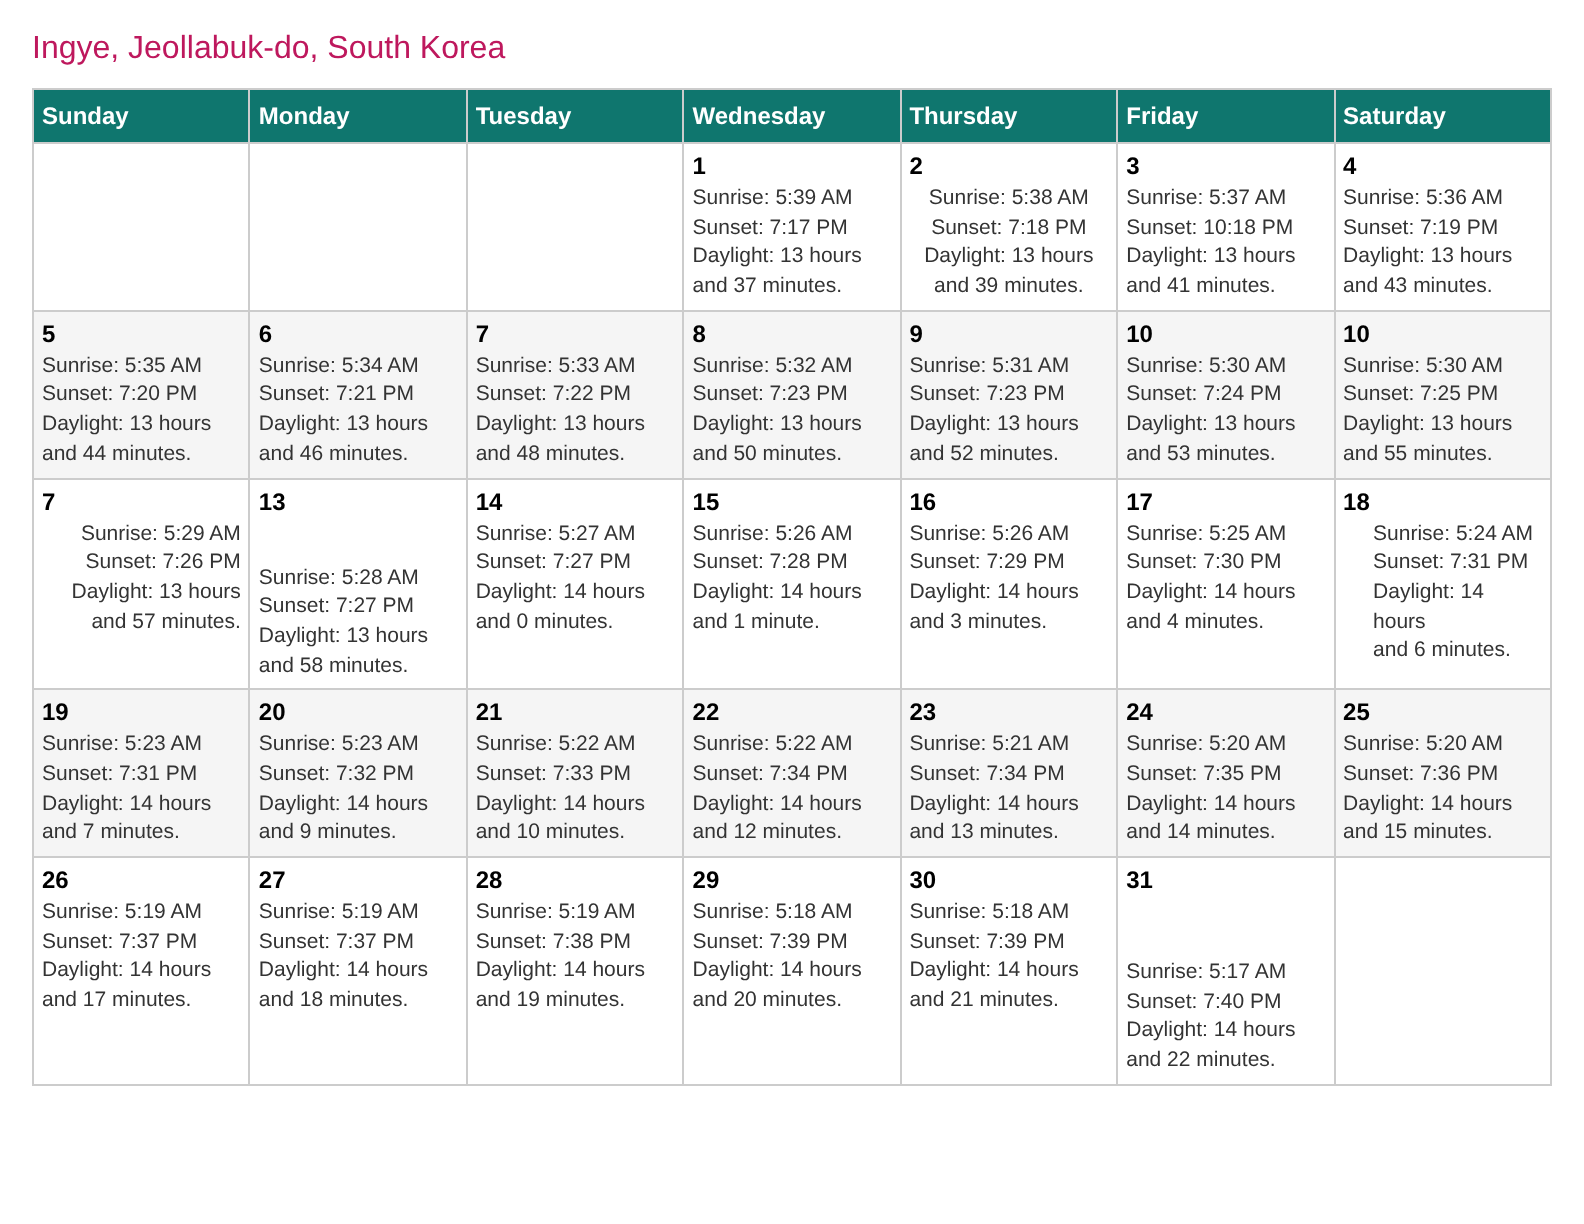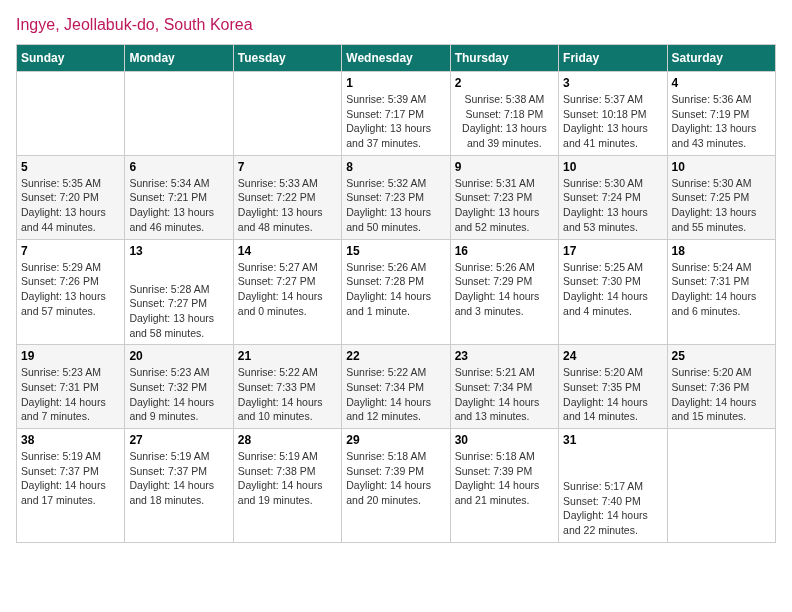--- a/index.html
+++ b/index.html
@@ -179,21 +179,21 @@
           <div class="day-number">10</div>
           <div class="day-info" style="white-space: pre-line;">Sunrise: 5:30 AM
 Sunset: 7:25 PM
 Daylight: 13 hours
 and 55 minutes.</div>
         </td>
       </tr>
       <tr>
         <td>
           <div class="day-number">7</div>
-          <div class="day-info" style="white-space: pre-line;">Sunrise: 5:29 AM
+          <div class="day-info" style="white-space: pre-line; text-align: right;">Sunrise: 5:29 AM
 Sunset: 7:26 PM
 Daylight: 13 hours
 and 57 minutes.</div>
         </td>
         <td>
           <div class="day-number">13</div>
           <div class="day-info" style="white-space: pre-line; margin-top: 24px;">Sunrise: 5:28 AM
 Sunset: 7:27 PM
 Daylight: 13 hours
 and 58 minutes.</div>
@@ -221,21 +221,21 @@
         </td>
         <td>
           <div class="day-number">17</div>
           <div class="day-info" style="white-space: pre-line;">Sunrise: 5:25 AM
 Sunset: 7:30 PM
 Daylight: 14 hours
 and 4 minutes.</div>
         </td>
         <td>
           <div class="day-number">18</div>
-          <div class="day-info" style="white-space: pre-line;">Sunrise: 5:24 AM
+          <div class="day-info" style="white-space: pre-line; margin-left: 15px;">Sunrise: 5:24 AM
 Sunset: 7:31 PM
 Daylight: 14 hours
 and 6 minutes.</div>
         </td>
       </tr>
       <tr>
         <td>
           <div class="day-number">19</div>
           <div class="day-info" style="white-space: pre-line;">Sunrise: 5:23 AM
 Sunset: 7:31 PM
@@ -280,21 +280,21 @@
         <td>
           <div class="day-number">25</div>
           <div class="day-info" style="white-space: pre-line;">Sunrise: 5:20 AM
 Sunset: 7:36 PM
 Daylight: 14 hours
 and 15 minutes.</div>
         </td>
       </tr>
       <tr>
         <td>
-          <div class="day-number">38</div>
+          <div class="day-number">26</div>
           <div class="day-info" style="white-space: pre-line;">Sunrise: 5:19 AM
 Sunset: 7:37 PM
 Daylight: 14 hours
 and 17 minutes.</div>
         </td>
         <td>
           <div class="day-number">27</div>
           <div class="day-info" style="white-space: pre-line;">Sunrise: 5:19 AM
 Sunset: 7:37 PM
 Daylight: 14 hours

